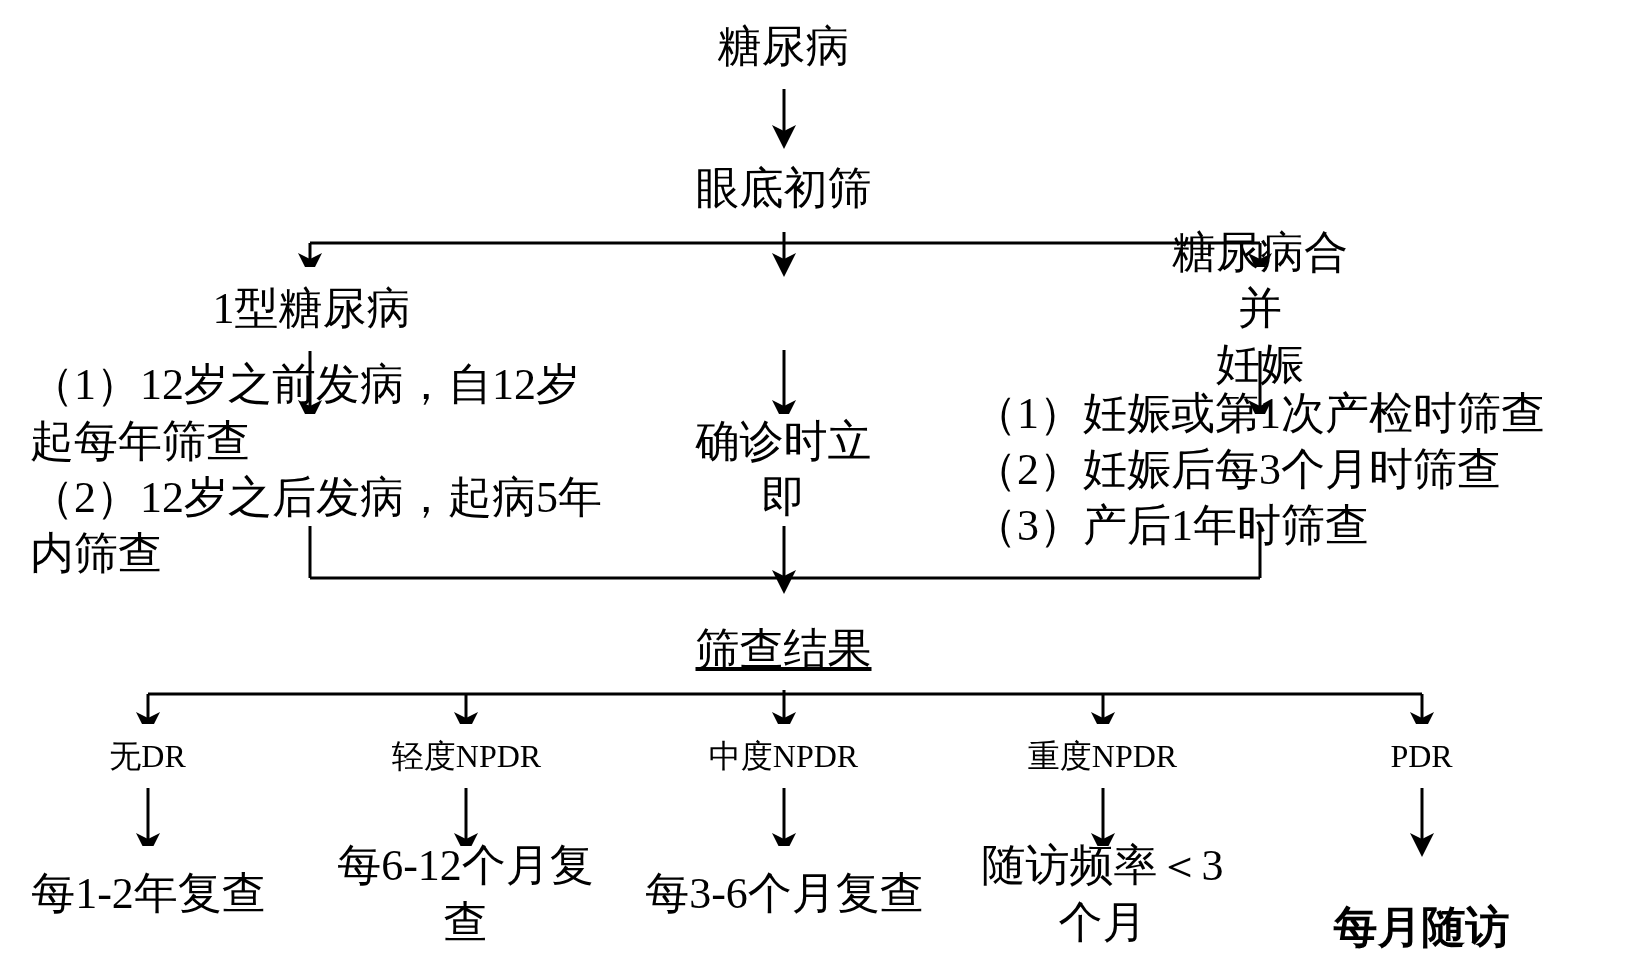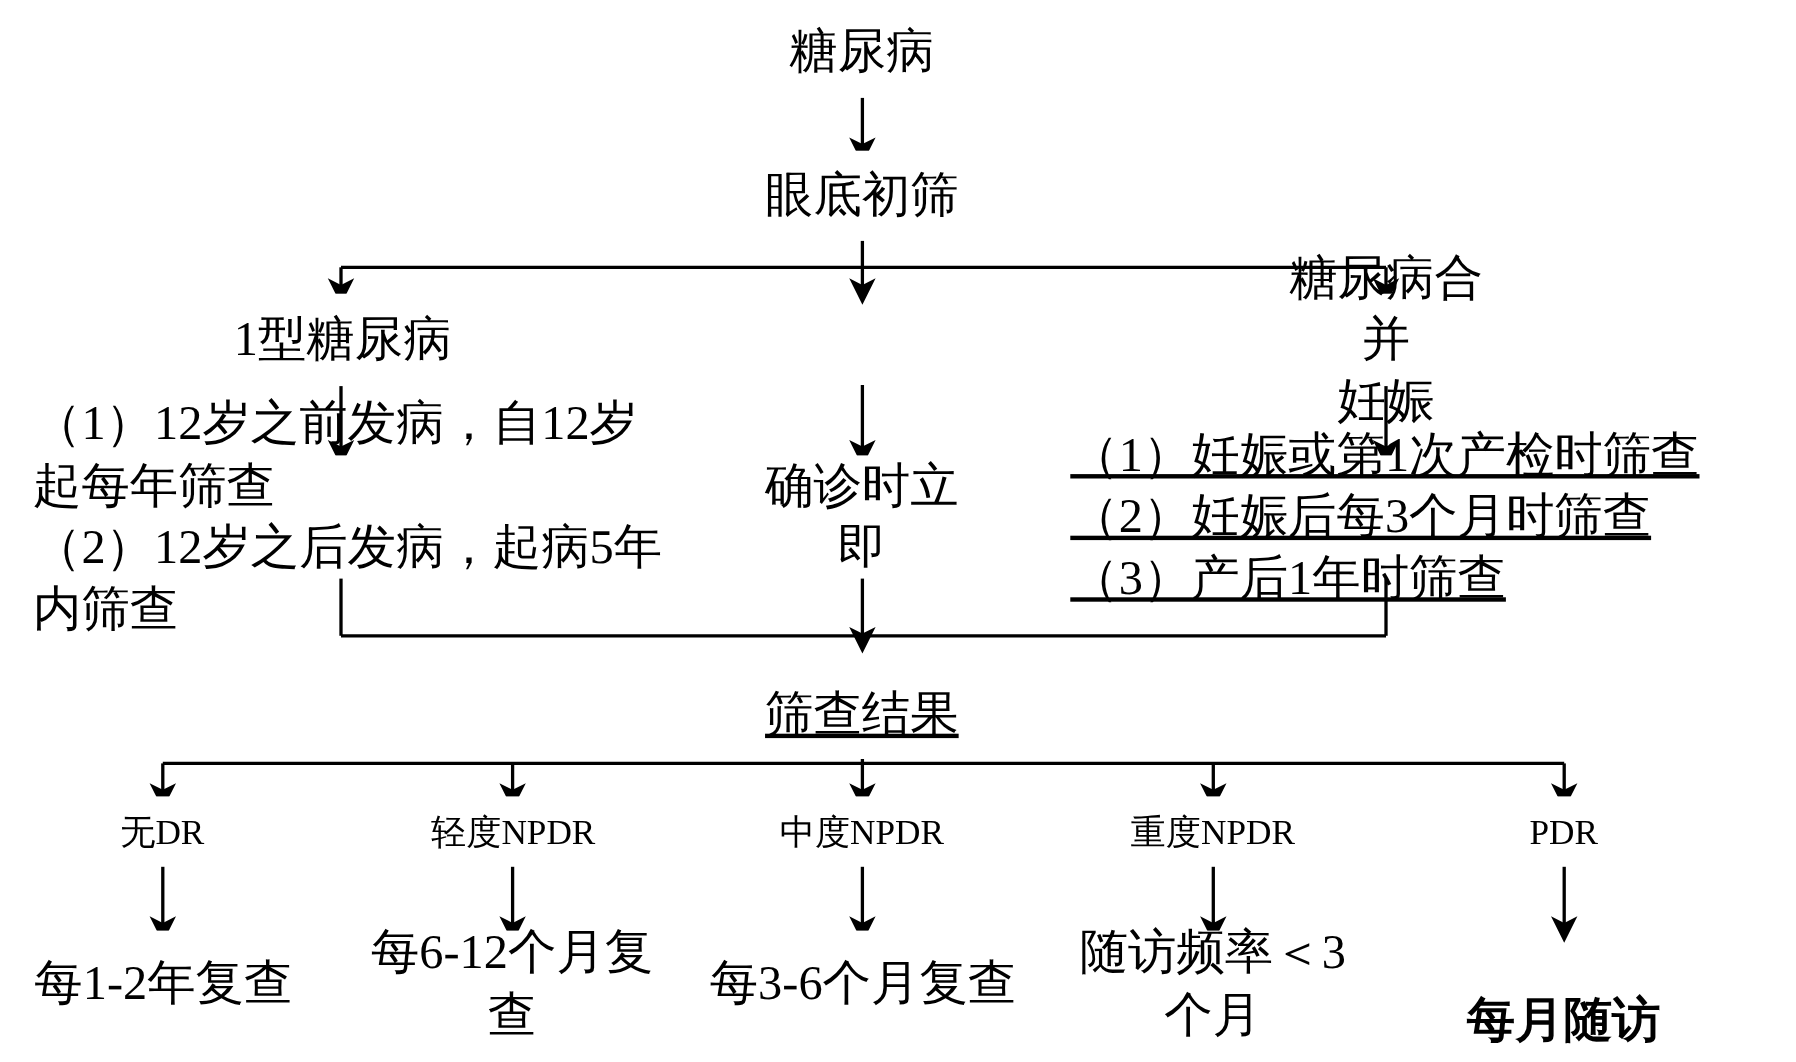--- a/index.html
+++ b/index.html
@@ -89,30 +89,30 @@
       <line x1="148" y1="787" x2="148" y2="845" marker-end="url(#arrow)"></line>
       <line x1="466" y1="787" x2="466" y2="845" marker-end="url(#arrow)"></line>
       <line x1="784" y1="787" x2="784" y2="845" marker-end="url(#arrow)"></line>
       <line x1="1103" y1="787" x2="1103" y2="845" marker-end="url(#arrow)"></line>
       <line x1="1422" y1="787" x2="1422" y2="845" marker-end="url(#arrow)"></line>
     </g>
   </svg>
 
   <div class="node t34" style="left:681px; top:5px; width:205px; height:84px;">糖尿病</div>
 
-  <div class="node t34" style="left:681px; top:137px; width:205px; height:82px;">眼底初筛</div>
+  <div class="node t34" style="left:681px; top:150px; width:205px; height:82px;font-family:Liberation Mono, monospace;">眼底初筛</div>
 
   <div class="node t34" style="left:209px; top:267px; width:205px; height:84px;">1型糖尿病</div>
   <div class="node t34" style="left:1158px; top:267px; width:204px; height:84px;">糖尿病合并
 妊娠</div>
 
   <div class="node t34 left-align" style="left:8px; top:414px; width:611px; height:112px;">（1）12岁之前发病，自12岁起每年筛查
 （2）12岁之后发病，起病5年内筛查</div>
   <div class="node t34" style="left:681px; top:414px; width:205px; height:112px;">确诊时立即</div>
-  <div class="node t34 left-align" style="left:951px; top:414px; width:674px; height:112px;text-decoration:underline;">（1）妊娠或第1次产检时筛查
+  <div class="node t34 left-align" style="left:951px; top:414px; width:674px; height:112px;">（1）妊娠或第1次产检时筛查
 （2）妊娠后每3个月时筛查
 （3）产后1年时筛查</div>
 
   <div class="node t34" style="left:681px; top:610px; width:205px; height:80px;text-decoration:underline;">筛查结果</div>
 
   <div class="node t32" style="left:45px; top:724px; width:205px; height:64px;">无DR</div>
   <div class="node t32" style="left:364px; top:724px; width:205px; height:64px;">轻度NPDR</div>
   <div class="node t32" style="left:681px; top:724px; width:205px; height:64px;">中度NPDR</div>
   <div class="node t32" style="left:1000px; top:724px; width:205px; height:64px;">重度NPDR</div>
   <div class="node t32" style="left:1319px; top:724px; width:205px; height:64px;">PDR</div>

